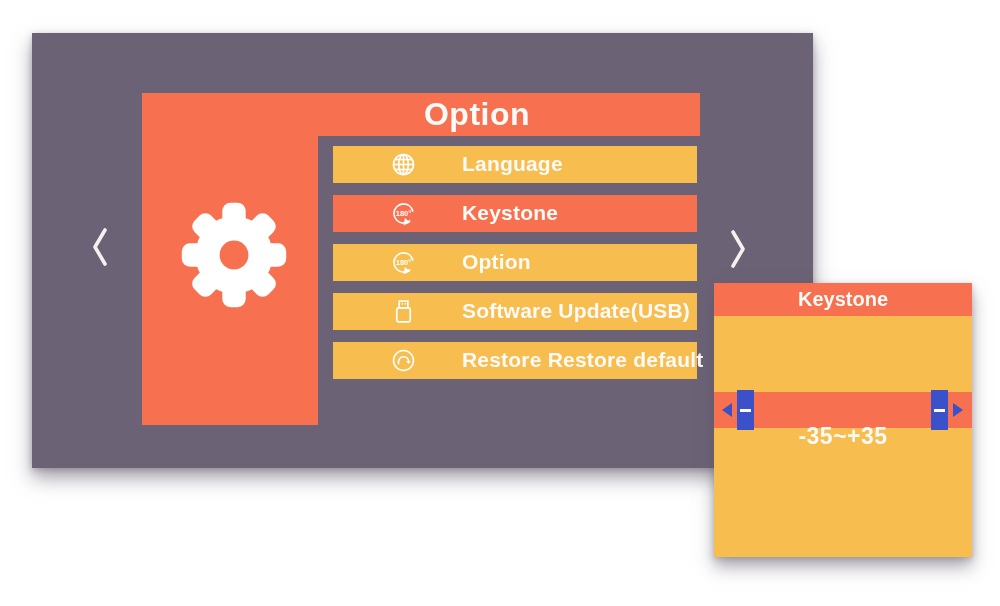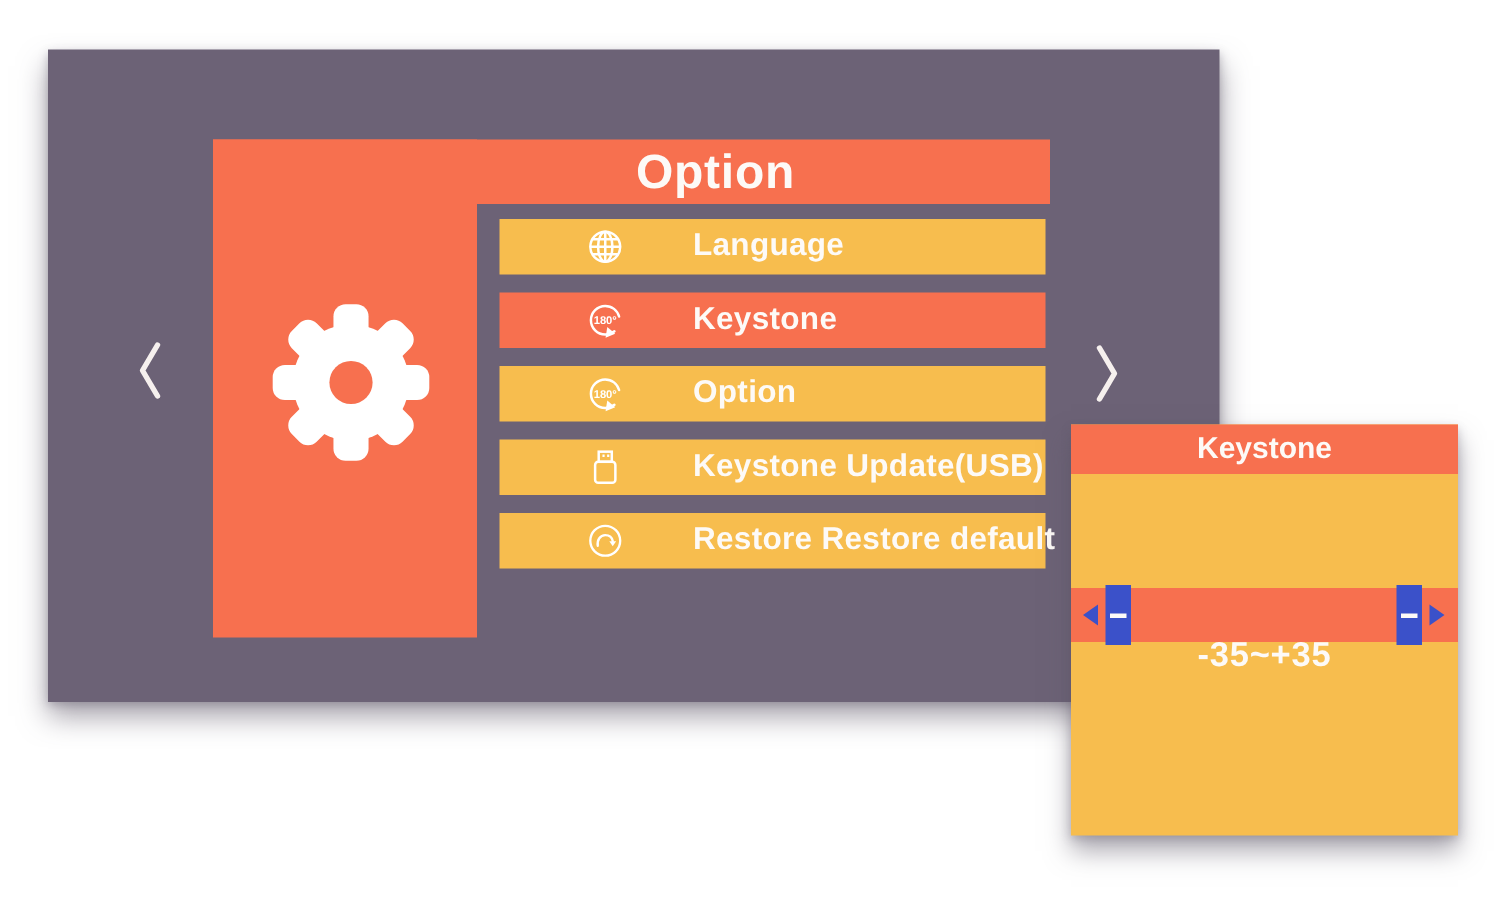--- a/index.html
+++ b/index.html
@@ -165,21 +165,21 @@
 
     <div class="menu-row">
       <span class="icon">
         <svg viewBox="0 0 26 26" width="27" height="27" fill="none" stroke="#ffffff" stroke-width="1.6">
           <rect x="6.5" y="9.5" width="13" height="13.5" rx="2"></rect>
           <rect x="8.8" y="3" width="8.4" height="6.5"></rect>
           <line x1="11.2" y1="5.6" x2="12.6" y2="5.6"></line>
           <line x1="14.2" y1="5.6" x2="15.6" y2="5.6"></line>
         </svg>
       </span>
-      <span class="label">Keystone Update(USB)</span>
+      <span class="label">Software Update(USB)</span>
     </div>
 
     <div class="menu-row">
       <span class="icon">
         <svg viewBox="0 0 26 26" width="27" height="27" fill="none" stroke="#ffffff" stroke-width="1.5">
           <circle cx="13" cy="13" r="9.6"></circle>
           <path d="M8.2,16.2 C7.6,12.4 9.8,9.4 13,9.4 C15.6,9.4 17.4,11 17.8,13.2" stroke-linecap="round"></path>
           <polygon points="15.6,13.4 20,13.4 17.8,16.6" fill="#ffffff" stroke="none"></polygon>
         </svg>
       </span>

